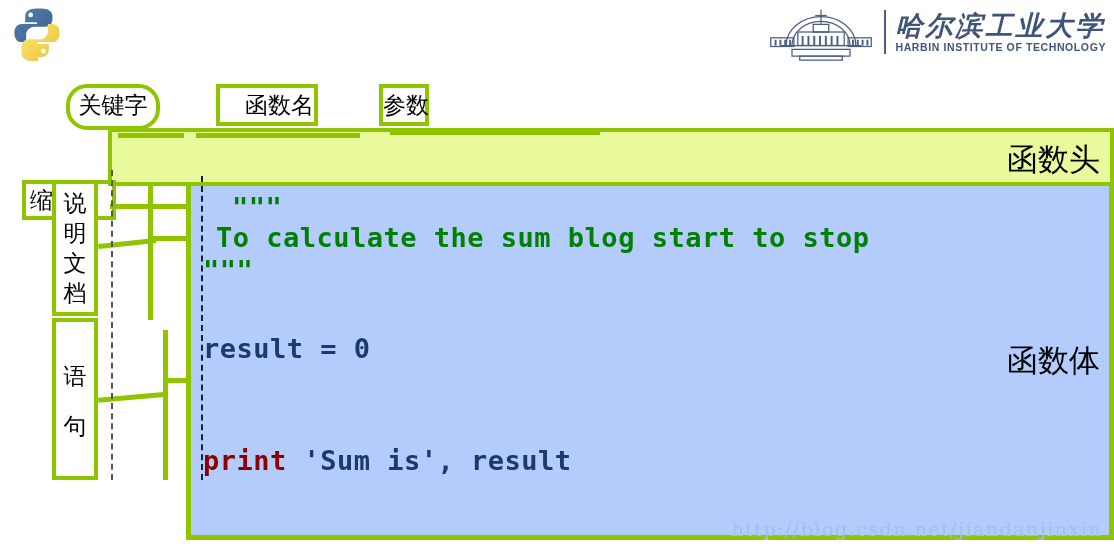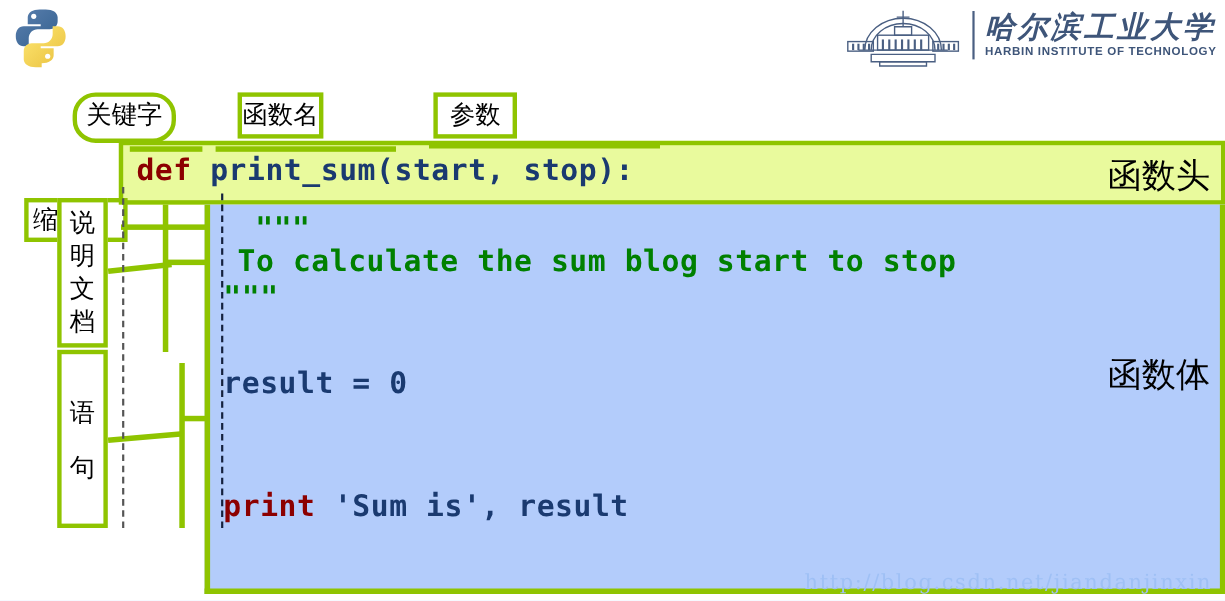--- a/index.html
+++ b/index.html
@@ -135,39 +135,39 @@
   
   .cn-label {
     position: absolute;
     font-family: "DejaVu Sans", sans-serif;
     font-size: 31px;
     font-weight: normal;
     color: #000000;
     white-space: nowrap;
   }
   #label-func-head { right: 14px; top: 139px; }
-  #label-func-body { right: 14px; top: 320px; }
+  #label-func-body { right: 14px; top: 340px; }
 
   
   .callout {
     position: absolute;
     background: #ffffff;
     border: 4px solid #8fc400;
     box-sizing: border-box;
     font-family: "DejaVu Sans", sans-serif;
     font-size: 23px;
     color: #000000;
     text-align: center;
     line-height: 34px;
     white-space: nowrap;
     z-index: 6;
   }
   #callout-keyword   { left: 66px;  top: 84px; width: 94px;  height: 46px; border-radius: 21px; }
-  #callout-funcname  { left: 216px; top: 84px; width: 78px;  height: 42px; }
-  #callout-params    { left: 394px; top: 84px; width: 76px;  height: 42px; }
+  #callout-funcname  { left: 216px; top: 84px; width: 102px;  height: 42px; text-align: right; }
+  #callout-params    { left: 379px; top: 84px; width: 50px;  height: 42px; }
 
   
   .underline {
     position: absolute;
     height: 5px;
     background: #8fc400;
     z-index: 7;
   }
   #ul-keyword  { left: 118px; top: 133px; width: 66px; }
   #ul-funcname { left: 196px; top: 133px; width: 164px; }
@@ -337,21 +337,20 @@
   <div class="conn" id="conn-st-h"></div>
   <div class="conn" id="conn-st-h2"></div>
 
   <div class="dashed-guide" id="guide-outer"></div>
   <div class="dashed-guide" id="guide-inner"></div>
 
   <div class="underline" id="ul-keyword"></div>
   <div class="underline" id="ul-funcname"></div>
   <div class="underline" id="ul-params"></div>
 
-  <div class="code" id="code-def"><span class="kw">def</span><span class="navy"> print_sum(start, stop):</span></div>
 
   <div class="code docs body-line" id="line-doc-open">"""</div>
   <div class="code docs body-line" id="line-doc-text">To calculate the sum blog start to stop</div>
   <div class="code docs body-line" id="line-doc-close">"""</div>
 
   <div class="code navy body-line" id="line-result">result = 0</div>
 
 
 
   <div class="code body-line" id="line-print"><span class="kw">print</span><span class="navy"> 'Sum is', result</span></div>

